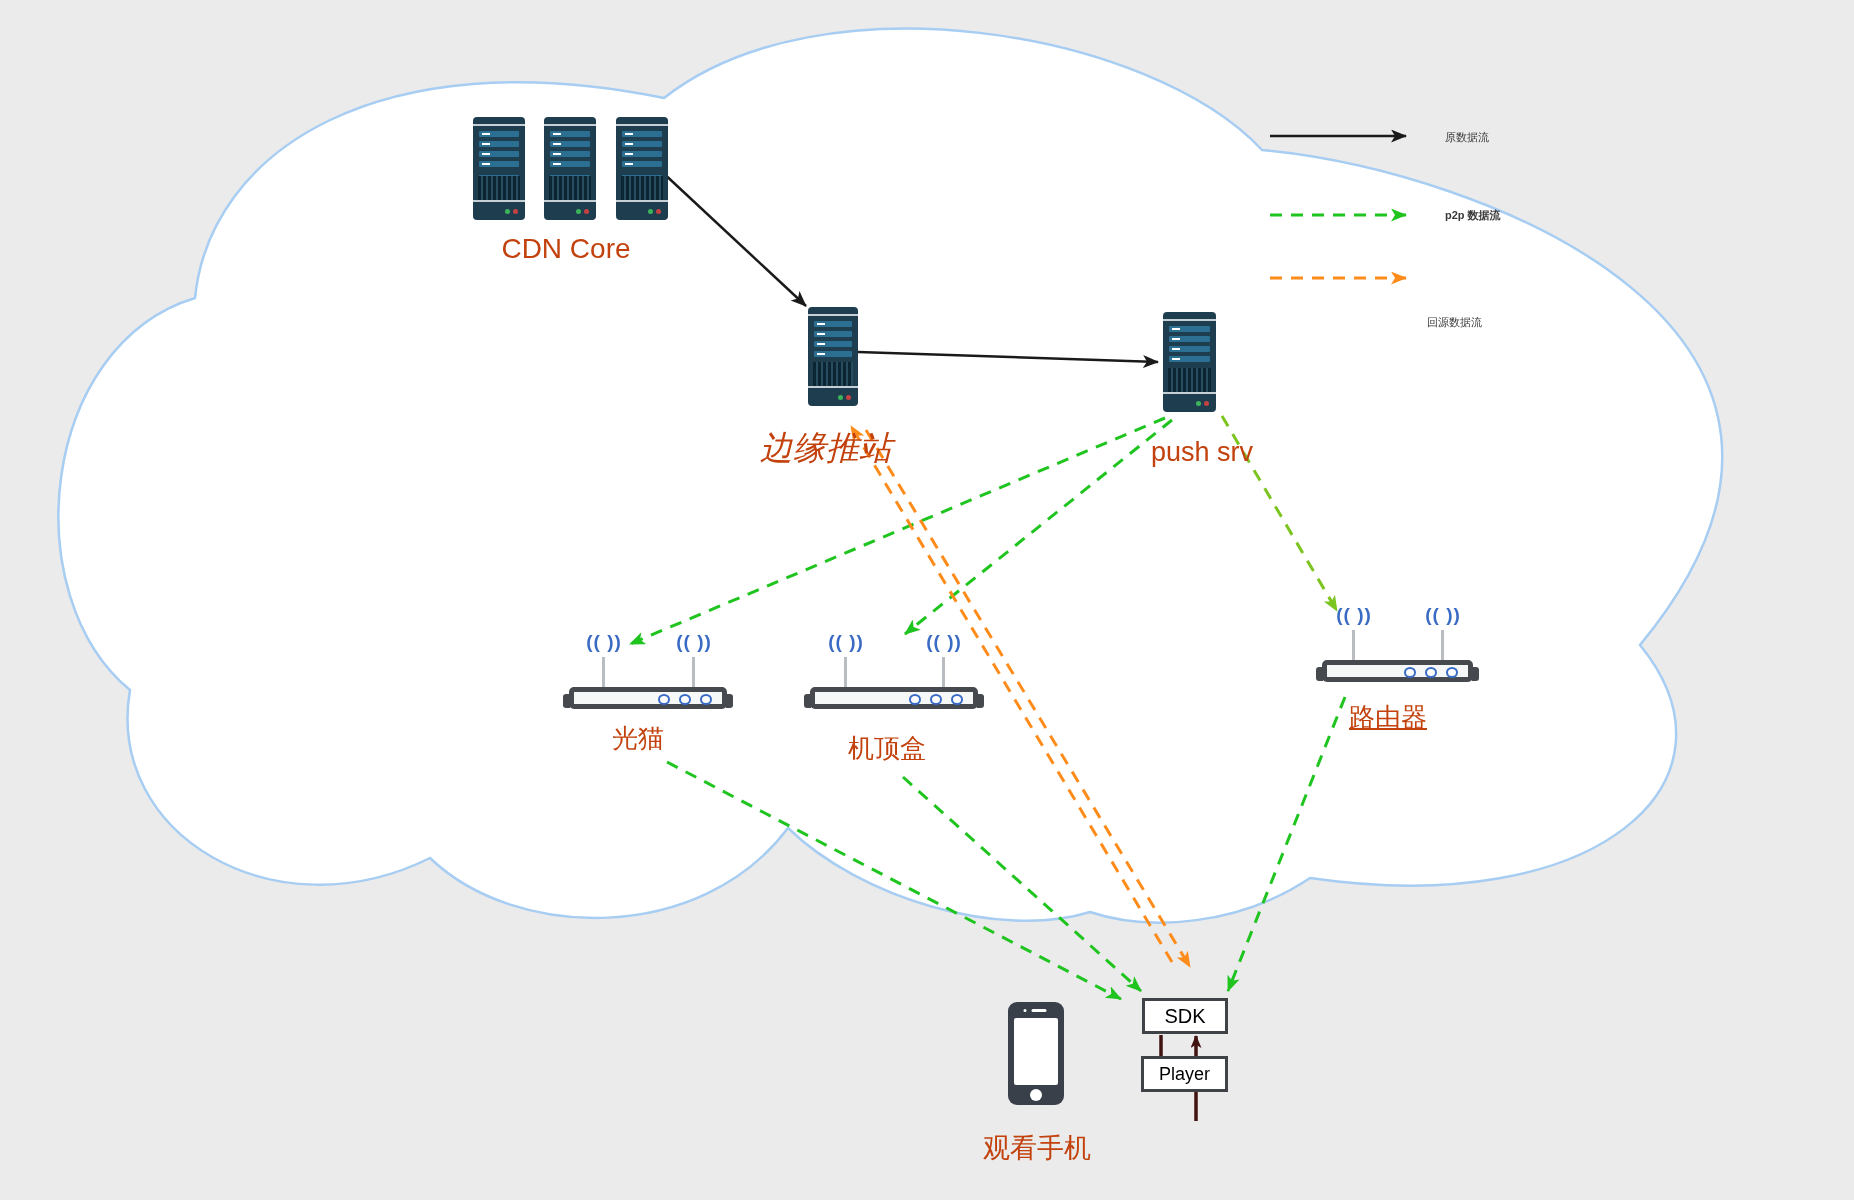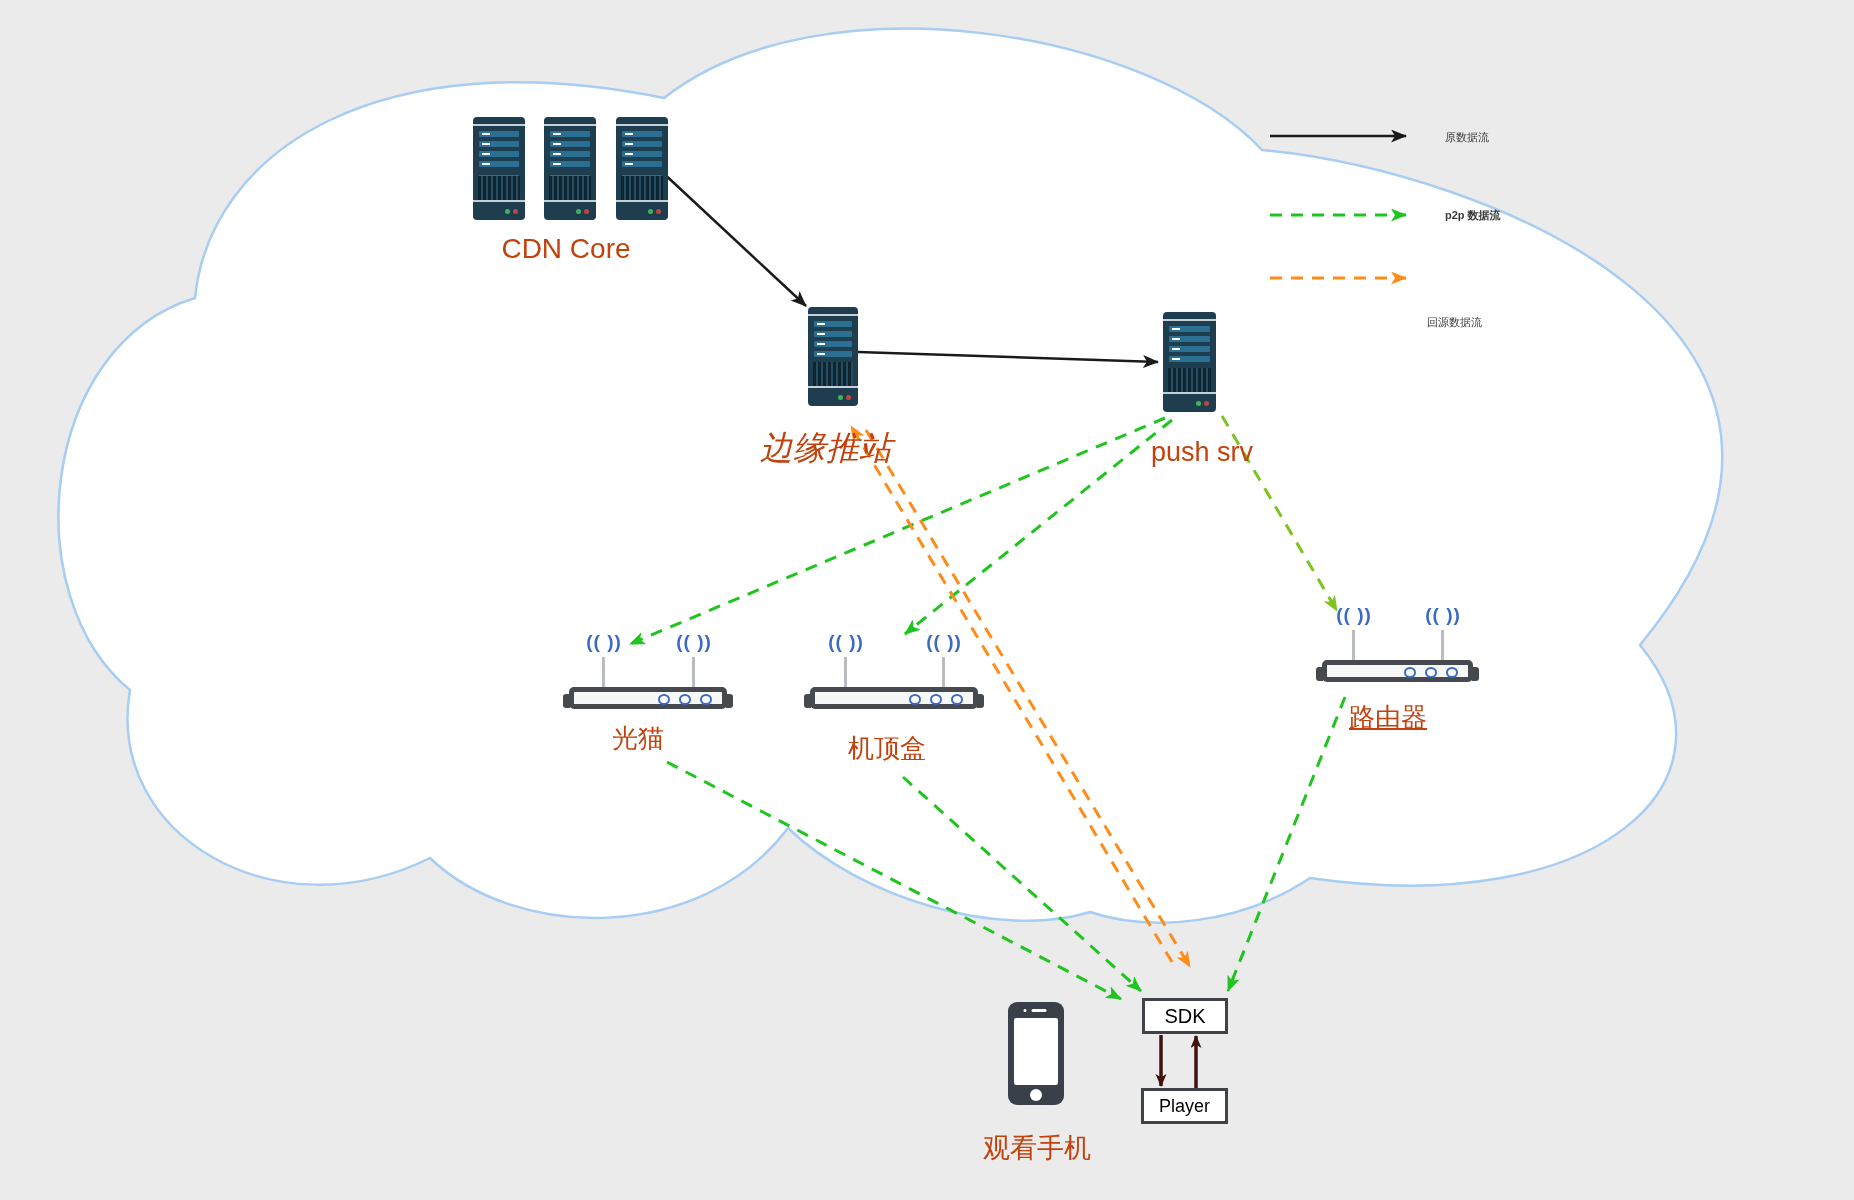--- a/index.html
+++ b/index.html
@@ -48,21 +48,21 @@
   .ph-speaker{position:absolute;top:7px;left:55%;transform:translateX(-50%);width:15px;height:3px;
               background:#fff;border-radius:2px;}
   .ph-speaker::before{content:"";position:absolute;left:-8px;top:0;width:3px;height:3px;border-radius:50%;background:#fff;}
   .ph-home{position:absolute;bottom:4px;left:50%;transform:translateX(-50%);width:12px;height:12px;
            border-radius:50%;background:#fff;}
 
   
   .iobox{position:absolute;background:#fff;border:3px solid #3f4347;box-sizing:border-box;
          display:flex;align-items:center;justify-content:center;color:#000000;}
   .box-sdk{left:1142px;top:998px;width:86px;height:36px;font-size:20px;}
-  .box-player{left:1141px;top:1088px;width:87px;height:36px;font-size:18px;}
+  .box-player{left:1141px;top:1056px;width:87px;height:36px;font-size:18px;}
 
   
   .legend-label{position:absolute;font-size:11px;color:#3a3a3a;line-height:18px;}
 </style>
 </head>
 <body style="background: rgb(235, 235, 235);">
 
 <svg class="layer" viewBox="0 0 1854 1200">
   <path class="cloud" d="
     M 195 298

